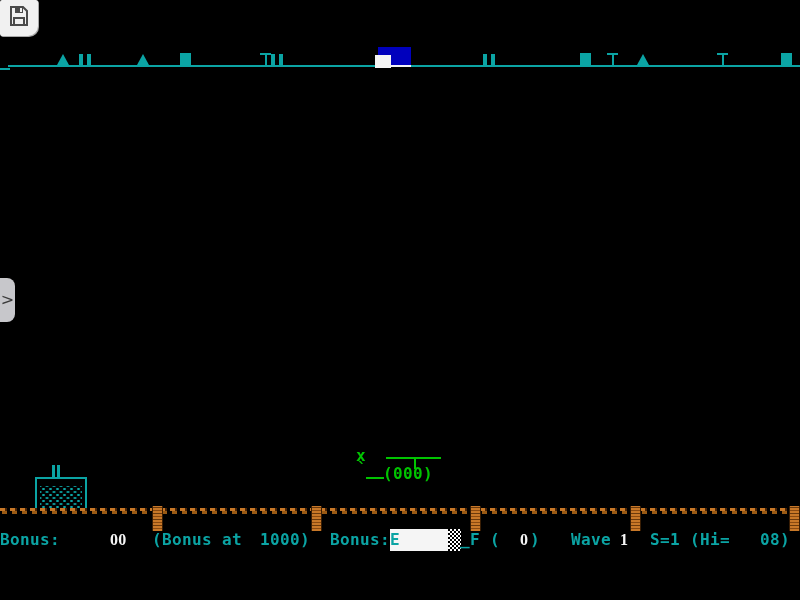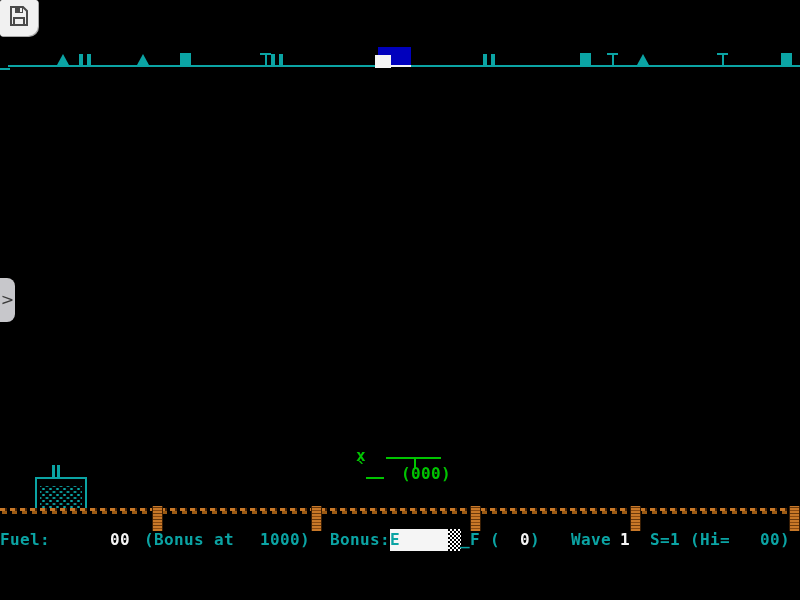--- a/index.html
+++ b/index.html
@@ -28,37 +28,37 @@
   .depot-dots{position:absolute;left:40px;top:486px;width:42px;height:24px;
     background-image:radial-gradient(var(--cyan) 1.1px,transparent 1.3px),radial-gradient(var(--cyan) 1.1px,transparent 1.3px);
     background-size:7px 6px;background-position:0 0,3.5px 3px;}
   .chimney{position:absolute;top:465px;width:3px;height:13px;background:var(--cyan);}
   .chimney.c1{left:52px;} .chimney.c2{left:57px;}
 
   
   .heli-txt{position:absolute;color:var(--green);font:bold 16px/16px "DejaVu Sans Mono",monospace;letter-spacing:.37px;white-space:pre;}
   .heli-x{left:356px;top:448px;}
   .heli-tail{left:357px;top:461px;}
-  .heli-body{left:383px;top:466px;margin-left:18px;}
+  .heli-body{left:383px;top:466px;}
   .heli-rotor{position:absolute;left:386px;top:457px;width:55px;height:2px;background:var(--green);}
   .heli-mast{position:absolute;left:414px;top:459px;width:2px;height:10px;background:var(--green);}
   .heli-boom{position:absolute;left:366px;top:477px;width:18px;height:2px;background:var(--green);}
 
   
   .ground-r1{position:absolute;left:0;top:508px;width:800px;height:3px;
     background:repeating-linear-gradient(90deg,var(--orange) 0 5px,#4a2506 5px 7px,#000 7px 10px);}
   .ground-r2{position:absolute;left:0;top:511px;width:800px;height:3px;
     background:repeating-linear-gradient(90deg,#000 0 2px,#9a5a14 2px 7px,#000 7px 10px);}
   .post{position:absolute;top:506px;width:11px;height:25px;box-sizing:border-box;
     background:repeating-linear-gradient(0deg,var(--orange) 0 2px,#8a4a10 2px 3px,var(--orange) 3px 5px,#6b3a0c 5px 6px);
     border-left:1px solid #3a1e04;border-right:1px solid #3a1e04;}
 
   
   .seg{position:absolute;top:531px;color:var(--cyan);font:bold 16px/18px "DejaVu Sans Mono",monospace;letter-spacing:.37px;white-space:pre;}
-  .seg.white{color:var(--white);}
+  .seg.white{color:var(--white);font-family:Liberation Serif, serif;}
   .gauge-solid{position:absolute;background:var(--white);}
   .gauge-dither{position:absolute;background-color:#000;
     background-image:linear-gradient(45deg,#fff 25%,transparent 25% 75%,#fff 75%),linear-gradient(45deg,#fff 25%,transparent 25% 75%,#fff 75%);
     background-size:4px 4px;background-position:0 0,2px 2px;}
 
   
   .save-btn{position:absolute;left:0;top:0;width:38px;height:36px;background:var(--chrome);
     border-radius:2px 2px 10px 2px;box-shadow:1px 1px 0 #a8a8a8;display:flex;align-items:center;justify-content:center;cursor:pointer;}
   .panel-toggle{position:absolute;left:0;top:278px;width:15px;height:44px;background:var(--chrometab);
     border-radius:0 8px 8px 0;display:flex;align-items:center;justify-content:center;cursor:pointer;
@@ -132,34 +132,34 @@
       <div class="post" style="left: 152px;"></div>
       <div class="post" style="left: 311px;"></div>
       <div class="post" style="left: 470px;"></div>
       <div class="post" style="left: 630px;"></div>
       <div class="post" style="left: 789px;"></div>
     </div>
 
   <div id="status">
     <div class="gauge-solid" id="gauge-solid" style="left: 390px; top: 529px; width: 58px; height: 22px;"></div>
     <div class="gauge-dither" id="gauge-dither" style="left: 448px; top: 529px; width: 13px; height: 22px;"></div>
-  <span class="seg cyan" style="left: 0px;">Fuel:</span>
+  <span class="seg cyan" style="left: 0px;">Bonus:</span>
       <span class="seg white" style="left: 110px;">00</span>
-      <span class="seg cyan" style="left: 144px;">(Bonus at</span>
+      <span class="seg cyan" style="left: 152px;">(Bonus at</span>
       <span class="seg cyan" style="left: 260px;">1000)</span>
       <span class="seg cyan" style="left: 330px;">Bonus:E</span>
       <span class="seg cyan" style="left: 460px;">_F</span>
       <span class="seg cyan" style="left: 490px;">(</span>
       <span class="seg white" style="left: 520px;">0</span>
       <span class="seg cyan" style="left: 530px;">)</span>
       <span class="seg cyan" style="left: 571px;">Wave</span>
       <span class="seg white" style="left: 620px;">1</span>
       <span class="seg cyan" style="left: 650px;">S=1</span>
       <span class="seg cyan" style="left: 690px;">(Hi=</span>
-      <span class="seg cyan" style="left: 760px;">00)</span>
+      <span class="seg cyan" style="left: 760px;">08)</span>
     </div>
 </div>
 
 <div class="save-btn">
   <span>
     <svg width="24" height="24" viewBox="0 0 24 24">
       <path d="M4 3 h12 l4 4 v14 H4 z" fill="none" stroke="#4b4b4b" stroke-width="2"></path>
       <rect x="8" y="3" width="8" height="6" fill="#4b4b4b"></rect>
       <rect x="13" y="4" width="2" height="4" fill="#f1f1f1"></rect>
       <rect x="7" y="14" width="10" height="7" fill="none" stroke="#4b4b4b" stroke-width="2"></rect>

